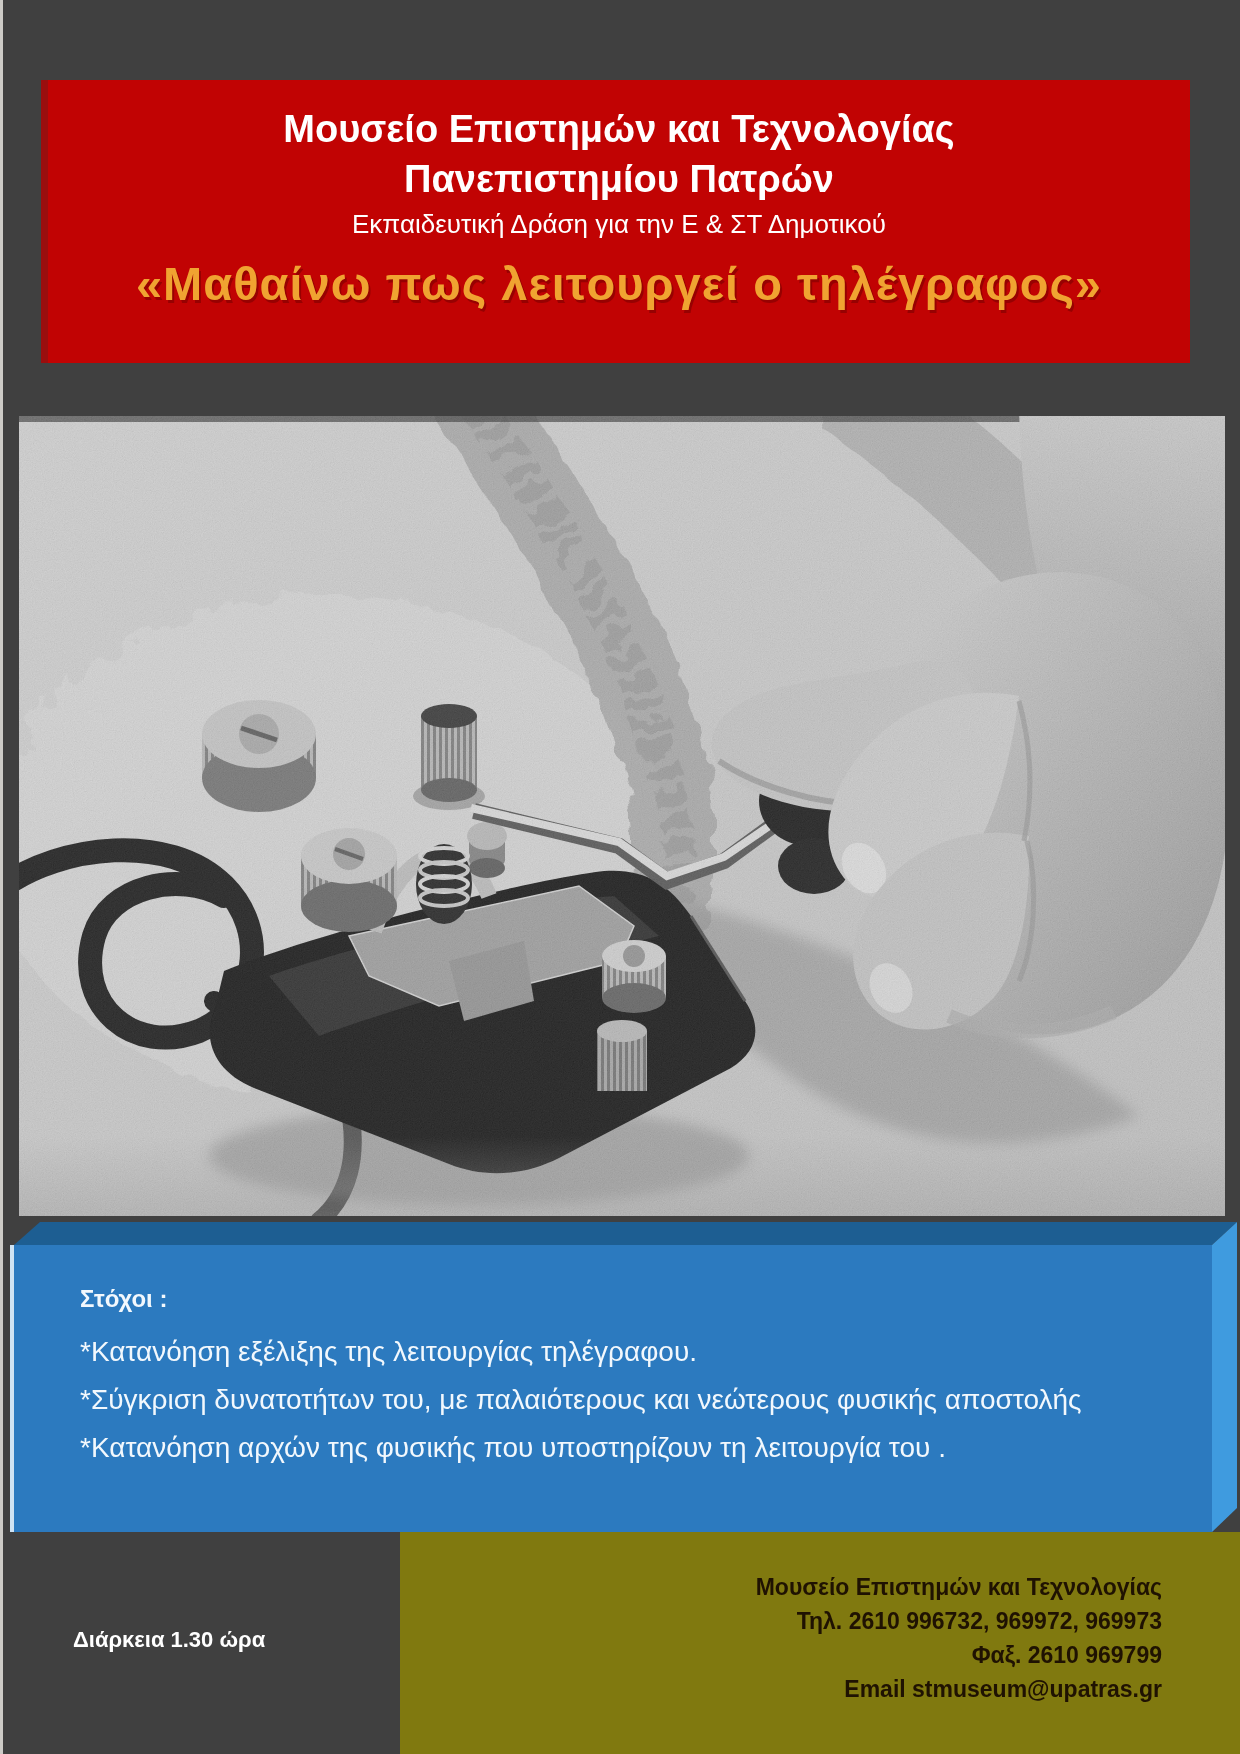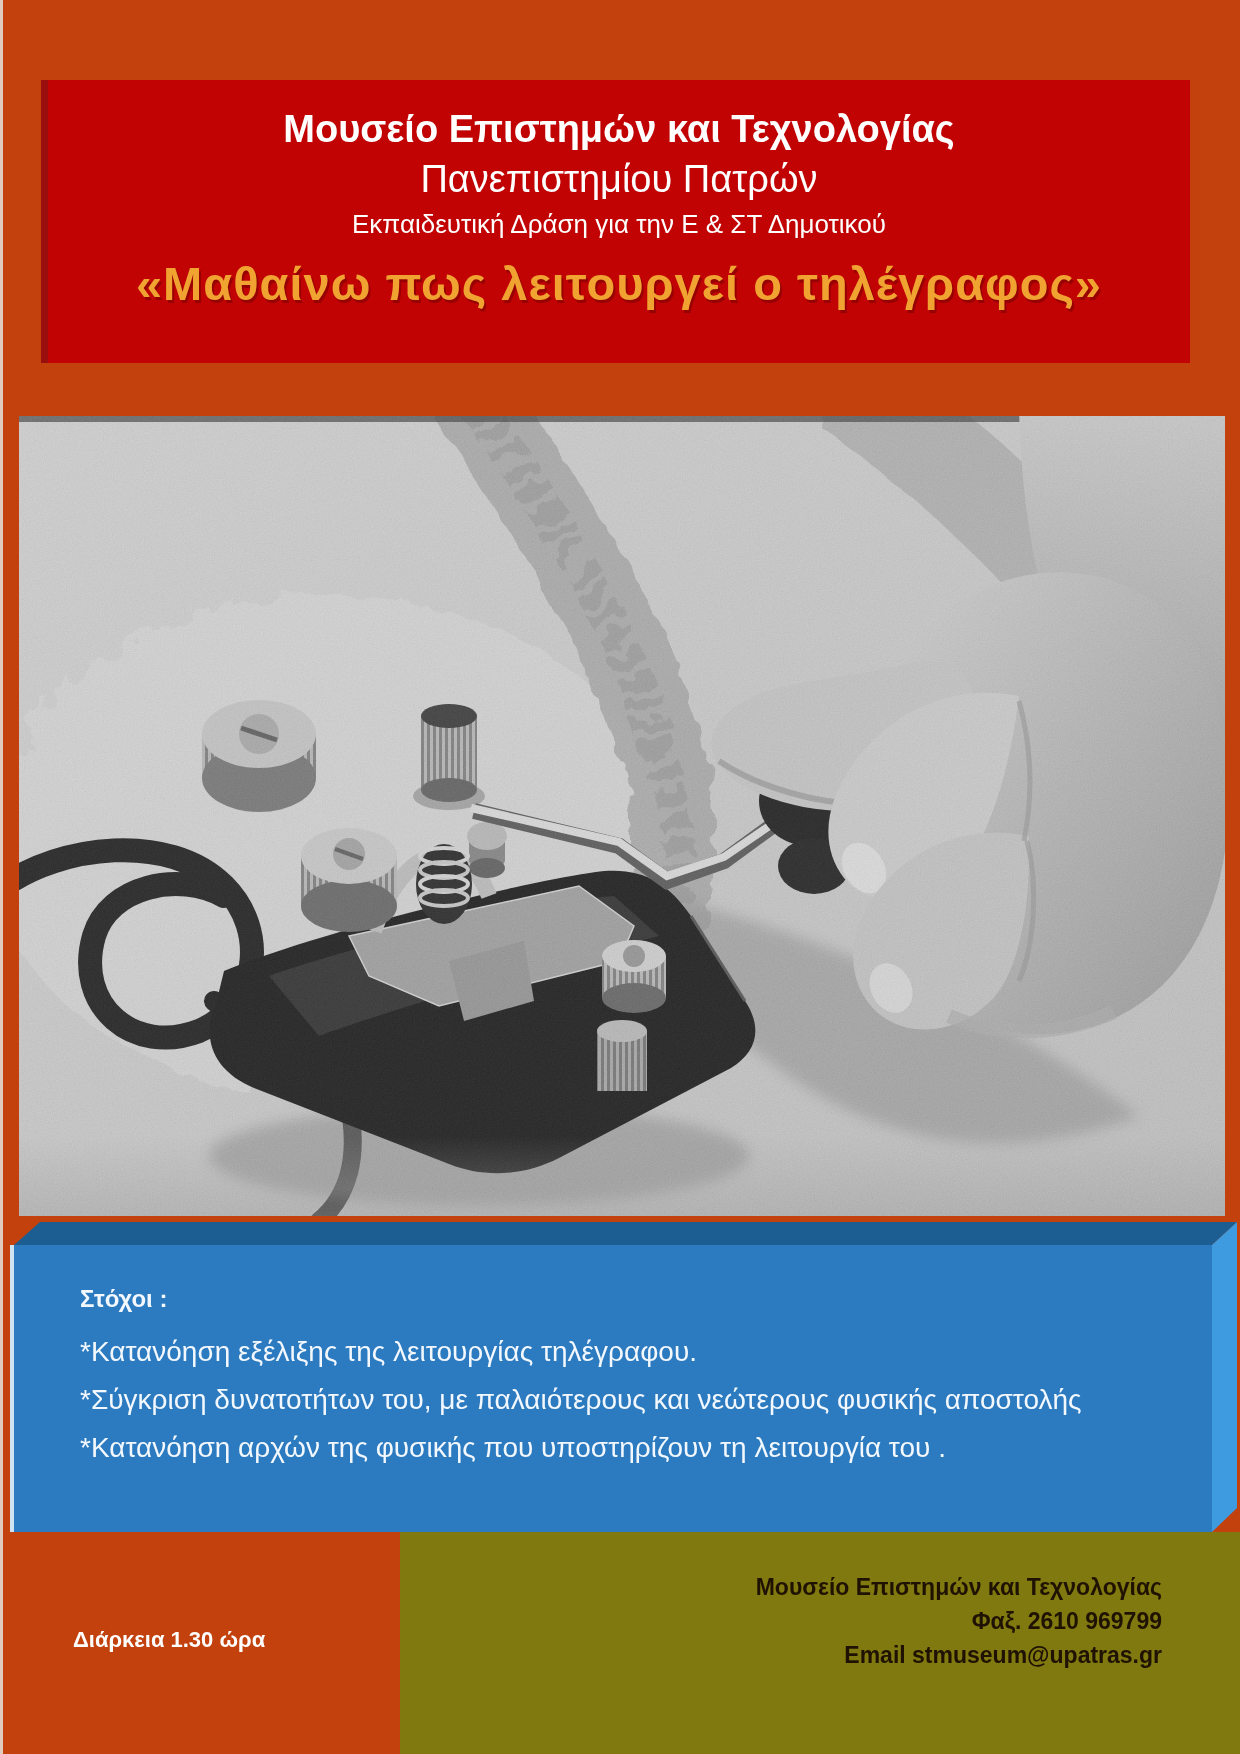--- a/index.html
+++ b/index.html
@@ -1,24 +1,24 @@
 <!DOCTYPE html>
 <html><head>
 <meta charset="utf-8">
 <style>
   html,body{margin:0;padding:0;background:#392205;}
-  #poster{position:relative;width:1240px;height:1754px;background:#c2410c;overflow:hidden;
+  #poster{position:relative;width:1240px;height:1754px;background:#404040;overflow:hidden;
           font-family:"Liberation Sans","DejaVu Sans",sans-serif;}
   .edge-sliver{position:absolute;left:0;top:0;width:3px;height:100%;background:#e6e4df;opacity:.85;}
 
   
   #banner{position:absolute;left:41px;top:80px;width:1149px;height:283px;background:#c10303;
           border-left:7px solid #9a0e0e;box-sizing:border-box;text-align:center;color:#ffffff;}
   #banner .t1{padding-top:24px;font-size:38px;font-weight:bold;line-height:50px;}
-  #banner .t2{font-size:38px;font-weight:normal;line-height:50px;}
+  #banner .t2{font-size:38px;font-weight:bold;line-height:50px;}
   #banner .sub{margin-top:4px;font-size:26px;font-weight:400;line-height:32px;}
   #banner .headline{margin-top:16px;font-size:47px;font-weight:bold;color:#f0a331;
                     text-shadow:2px 3px 0 rgba(100,0,0,.45);letter-spacing:1px;}
 
   
   #photo{position:absolute;left:19px;top:416px;width:1206px;height:800px;background:#c6c6c6;}
   #photo svg{display:block;}
 
   
   #goalsbox{position:absolute;left:10px;top:1222px;width:1227px;height:310px;}
@@ -203,18 +203,19 @@
   <div id="goals-text">
     <div class="gh">Στόχοι :</div>
     <div class="gl">*Κατανόηση εξέλιξης της λειτουργίας τηλέγραφου.</div>
     <div class="gl">*Σύγκριση δυνατοτήτων του, με παλαιότερους και νεώτερους φυσικής αποστολής</div>
     <div class="gl">*Κατανόηση  αρχών της φυσικής που υποστηρίζουν τη λειτουργία του .</div>
   </div>
 
   <div id="olive">
     <div id="contact">
       <div>Μουσείο Επιστημών και Τεχνολογίας</div>
+      <div>Τηλ. 2610 996732, 969972, 969973</div>
       <div>Φαξ. 2610 969799</div>
       <div>Email stmuseum@upatras.gr</div>
     </div>
   </div>
   <div id="duration">Διάρκεια 1.30 ώρα</div>
 </div>
 
 </body></html>

